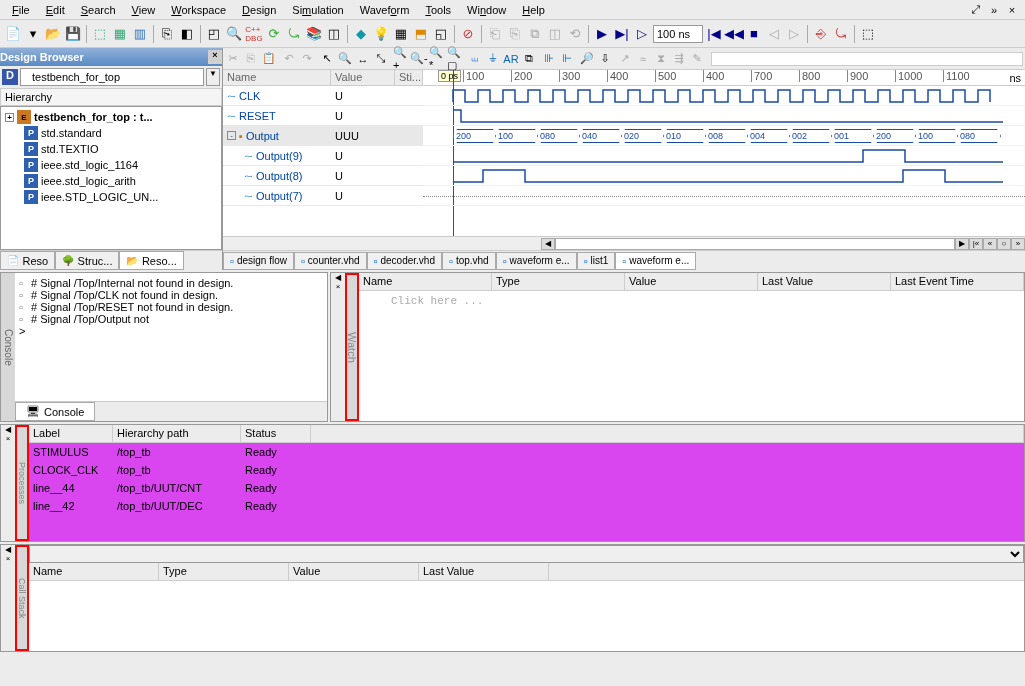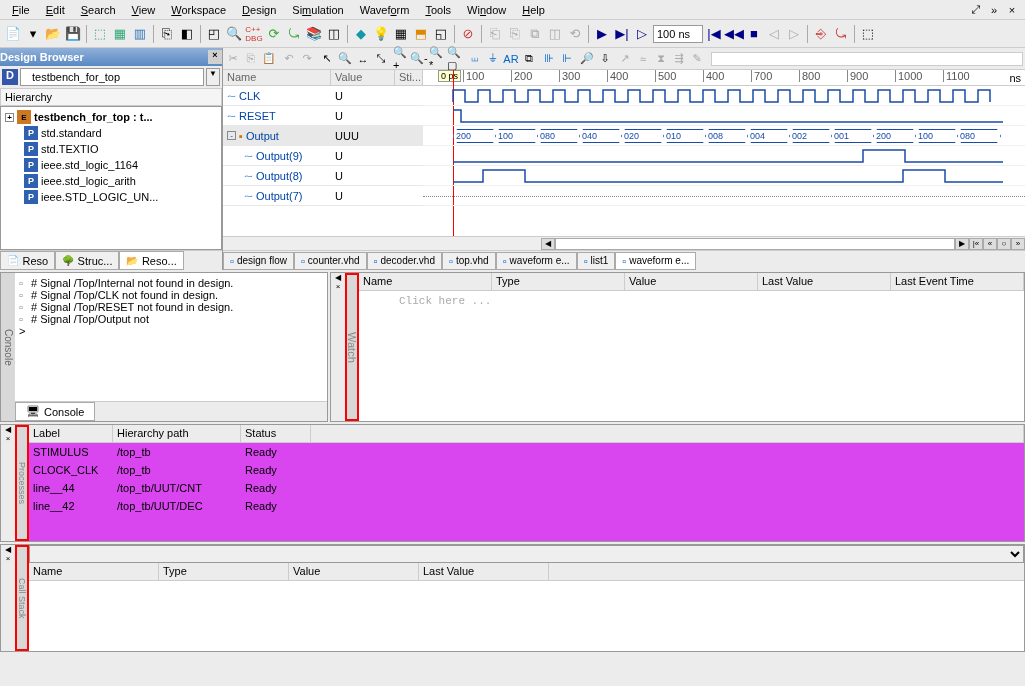--- a/index.html
+++ b/index.html
@@ -66,21 +66,21 @@
 .console-text { flex: 1; background: #fff; padding: 4px; font-family: 'Courier New', monospace; font-size: 11px; overflow: auto; }
 .console-text .line { display: flex; }
 .console-text .bullet { width: 12px; color: #888; }
 .console-tab { height: 20px; background: #ececec; border-top: 1px solid #ccc; display: flex; align-items: center; }
 .console-tab .tab { padding: 2px 10px; border: 1px solid #aaa; background: #fff; display: flex; align-items: center; gap: 4px; }
 .watch-pane { flex: 1; display: flex; border: 1px solid #999; margin-left: 2px; }
 .watch-side { width: 14px; background: #d8d8d8; writing-mode: vertical-lr; text-align: center; color: #888; border: 2px solid red; display: flex; align-items: center; justify-content: center; }
 .watch-body { flex: 1; background: #fff; display: flex; flex-direction: column; }
 .wheader { display: flex; background: #ececec; border-bottom: 1px solid #ccc; height: 18px; }
 .wheader .col { border-right: 1px solid #ccc; padding: 2px 4px; flex: 1; }
-.watch-body .ph { color: #aaa; padding: 4px 40px; font-family: 'Courier New'; }
+.watch-body .ph { color: #aaa; padding: 4px 32px; font-family: 'Courier New'; }
 .proc-pane { height: 118px; display: flex; border: 1px solid #999; margin-top: 2px; }
 .proc-side { width: 14px; background: #d8d8d8; writing-mode: vertical-lr; text-align: center; color: #888; border: 2px solid red; display: flex; align-items: center; justify-content: center; font-size: 9px; }
 .proc-body { flex: 1; background: #d946ef; }
 .pheader { display: flex; background: #ececec; border-bottom: 1px solid #ccc; height: 18px; }
 .pheader .col { border-right: 1px solid #ccc; padding: 2px 4px; }
 .prow { display: flex; font-family: 'Courier New', monospace; font-size: 11px; padding: 3px 0; }
 .prow .c { padding: 0 4px; }
 .stack-pane { height: 108px; display: flex; border: 1px solid #999; margin-top: 2px; }
 .stack-side { width: 14px; background: #d8d8d8; writing-mode: vertical-lr; text-align: center; color: #888; border: 2px solid red; display: flex; align-items: center; justify-content: center; font-size: 9px; }
 .stack-body { flex: 1; background: #fff; }

